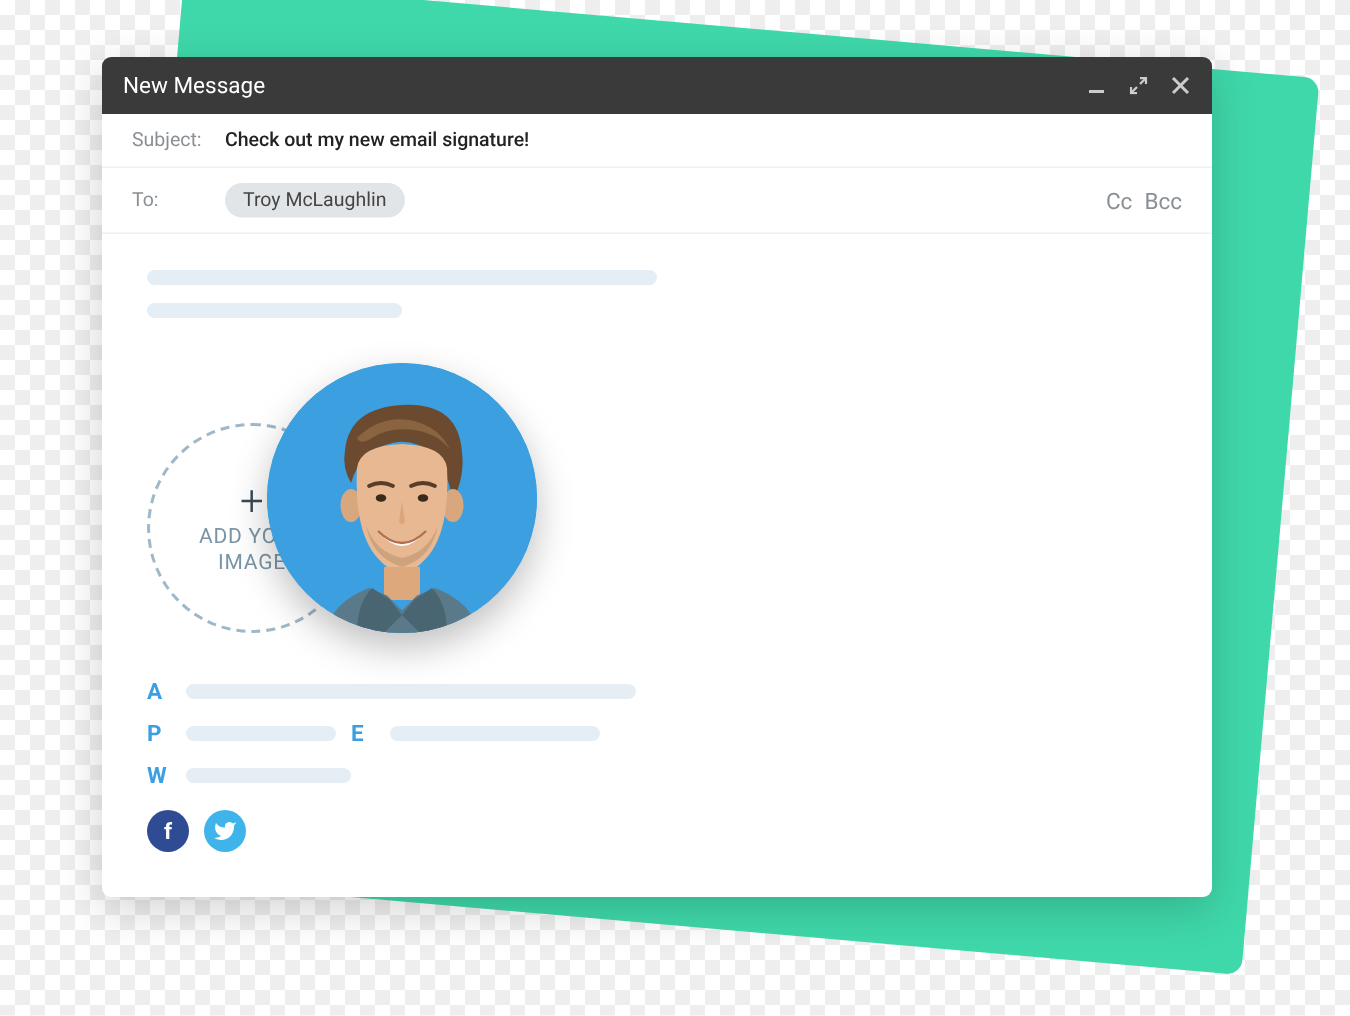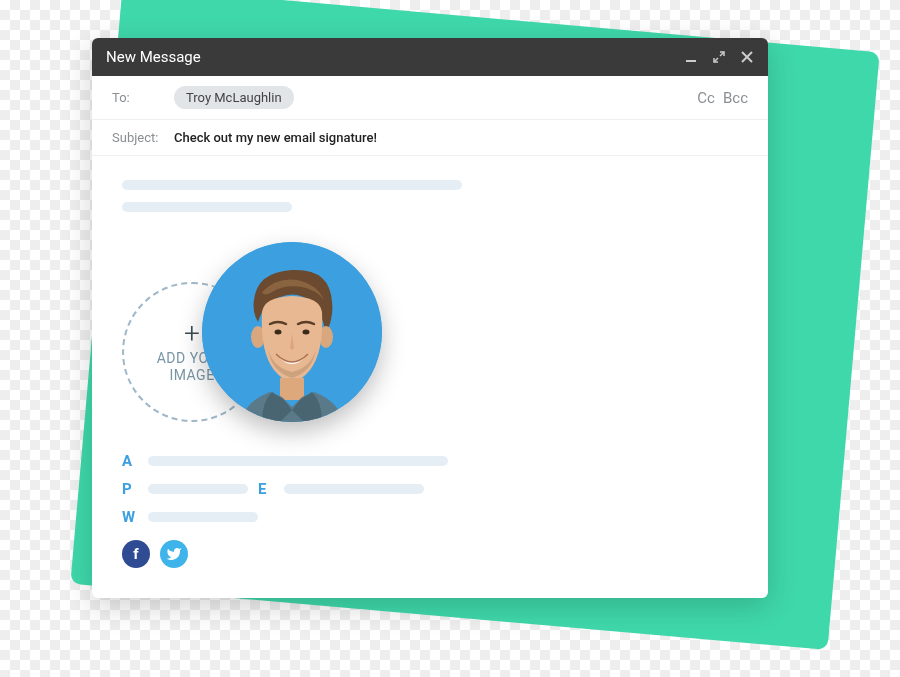--- a/index.html
+++ b/index.html
@@ -24,26 +24,25 @@
       width: 760px;
       height: 600px;
       background: #3fd8aa;
       border-radius: 10px;
       transform: rotate(5deg);
     }
     .compose-window {
       position: absolute;
       top: 38px;
       left: 68px;
-      width: 676px;
+      width: 740px;
       background: #fff;
       border-radius: 6px;
       box-shadow: 0 8px 30px rgba(0,0,0,0.18);
       overflow: hidden;
-      margin-left: 24px;
     }
     .titlebar {
       background: #3a3a3a;
       color: #fff;
       height: 38px;
       display: flex;
       align-items: center;
       justify-content: space-between;
       padding: 0 14px;
     }
@@ -225,33 +224,33 @@
       <span>
         <svg width="12" height="12" viewBox="0 0 12 12" stroke="#ccc" stroke-width="2">
           <path d="M1 1 L11 11"></path>
             <path d="M11 1 L1 11"></path>
         </svg>
       </span>
     </div>
   </div>
 
   <div class="row">
+    <span class="row-label">Subject:</span>
+    <span class="subject-value">Check out my new email signature!</span>
+  </div>
+
+  <div class="row">
     <span class="row-label">To:</span>
     <span class="recipient-chip">Troy McLaughlin</span>
     <div class="cc-bcc">
       <span>Cc</span>
       <span>Bcc</span>
     </div>
   </div>
 
-  <div class="row">
-    <span class="row-label">Subject:</span>
-    <span class="subject-value">Check out my new email signature!</span>
-  </div>
-
   <div class="body-area">
     <div class="placeholder-line pl-1"></div>
     <div class="placeholder-line pl-2"></div>
 
     <div class="image-area">
       <div class="add-image-circle">
         <div class="add-image-plus">+</div>
         <div class="add-image-text">ADD YOUR</div>
         <div class="add-image-text">IMAGE</div>
       </div>

